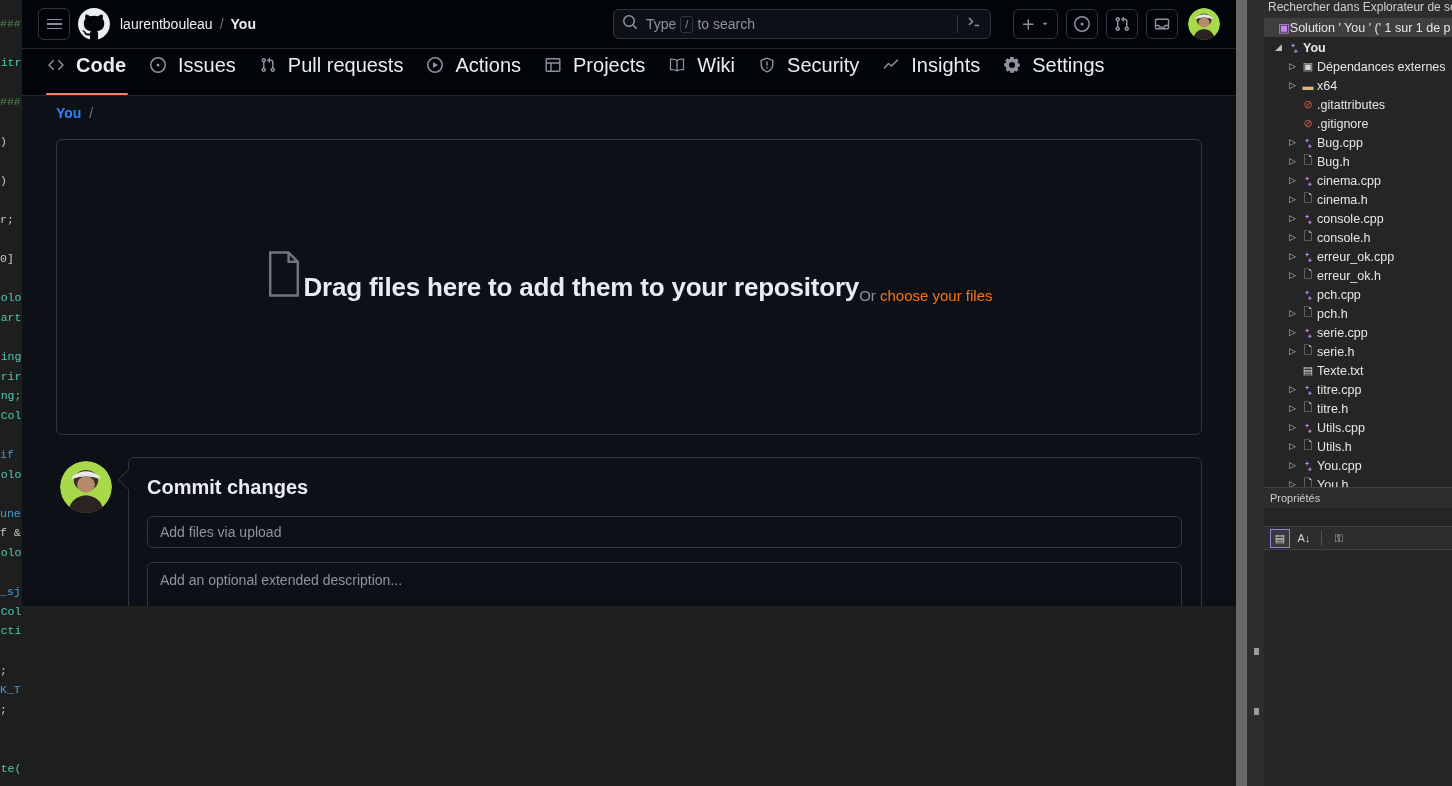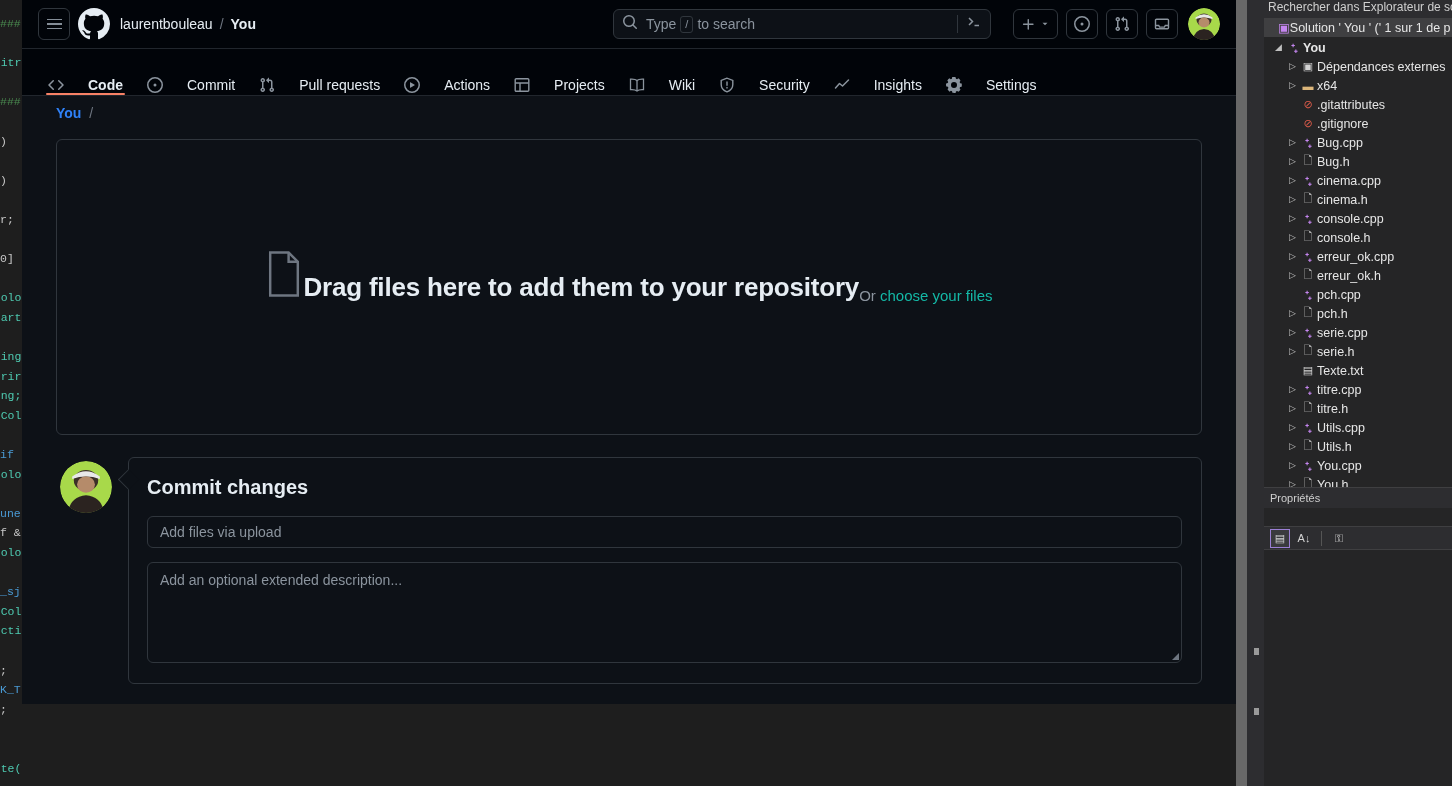--- a/index.html
+++ b/index.html
@@ -87,21 +87,21 @@
   .vs-scroll-strip .bar {
     position: absolute; left: 0; top: 0; width: 11px; height: 786px;
     background: #686868;
   }
   .vs-scroll-strip .mk {
     position: absolute; left: 18px; width: 5px; height: 7px; background: #9a9a9a;
   }
 
   
   .gh {
-    position: absolute; left: 22px; top: 0; width: 1214px; height: 704px;
+    position: absolute; left: 22px; top: 0; width: 1214px; height: 606px;
     background: #0d1117; color: #e6edf3; overflow: hidden;
   }
 
   .gh-header {
     height: 49px; background: #010409; border-bottom: 1px solid #21262d;
     display: flex; align-items: center; padding: 0 16px; gap: 8px;
   }
   .hamburger {
     width: 32px; height: 32px; border: 1px solid #30363d; border-radius: 6px;
     display: flex; flex-direction: column; align-items: center;
@@ -136,22 +136,22 @@
     width: 32px; height: 32px; border-radius: 50%; overflow: hidden;
     flex: 0 0 auto; margin-left: 2px;
   }
 
   
   .gh-nav {
     height: 47px; background: #010409; border-bottom: 1px solid #21262d;
     display: flex; align-items: flex-end; padding: 0 16px; gap: 4px;
   }
   .tab {
-    display: flex; align-items: center; gap: 24px; padding: 0 10px 0;
-    font-size: 14px; color: #e6edf3; position: relative; line-height: 20px;
+    display: flex; align-items: center; gap: 12px; padding: 0 10px 20px;
+    font-size: 20px; color: #e6edf3; position: relative; line-height: 20px;
   }
   .tab .t-ico { color: #8b949e; display: flex; align-items: center; }
   .tab.active { font-weight: bold; }
   .tab.active::after {
     content: ""; position: absolute; left: 8px; right: 8px; bottom: 0;
     height: 2px; background: #f78166; border-radius: 2px;
   }
 
   
   .gh-body { padding: 9px 34px 0; }
@@ -160,21 +160,21 @@
   .path-crumb .p-sep { color: #6e7681; margin-left: 4px; }
 
   .dropzone {
     height: 296px; border: 1px solid #30363d; border-radius: 6px;
     display: flex; flex-direction: row; align-items: center;
     justify-content: center; gap: 0; background: #0d1117;
   }
   .dz-icon { color: #6e7681; margin-bottom: 22px; }
   .dz-title { font-size: 26px; font-weight: bold; color: #e6edf3; letter-spacing: -0.2px; }
   .dz-sub { font-size: 15px; color: #8b949e; margin-top: 16px; }
-  .dz-sub a { color: #14b8a6; text-decoration: none; }
+  .dz-sub a { color: #f97316; text-decoration: none; }
 
   
   .commit-wrap { position: relative; margin-top: 22px; padding-left: 72px; }
   .commit-avatar {
     position: absolute; left: 4px; top: 4px;
     width: 52px; height: 52px; border-radius: 50%; overflow: hidden;
   }
   .commit-box {
     border: 1px solid #30363d; border-radius: 6px; background: #0d1117;
     padding: 18px 18px 20px; position: relative;
@@ -467,21 +467,21 @@
           </span>
           <span>Code</span>
         </div>
         <div class="tab">
           <span class="t-ico">
             <svg width="16" height="16" viewBox="0 0 16 16" fill="currentColor">
               <path d="M8 9.5a1.5 1.5 0 1 0 0-3 1.5 1.5 0 0 0 0 3Z"></path>
               <path d="M8 0a8 8 0 1 1 0 16A8 8 0 0 1 8 0ZM1.5 8a6.5 6.5 0 1 0 13 0 6.5 6.5 0 0 0-13 0Z"></path>
             </svg>
           </span>
-          <span>Commit</span>
+          <span>Issues</span>
         </div>
         <div class="tab">
           <span class="t-ico">
             <svg width="16" height="16" viewBox="0 0 16 16" fill="currentColor">
               <path d="M1.5 3.25a2.25 2.25 0 1 1 3 2.122v5.256a2.251 2.251 0 1 1-1.5 0V5.372A2.25 2.25 0 0 1 1.5 3.25Zm5.677-.177L9.573.677A.25.25 0 0 1 10 .854V2.5h1A2.5 2.5 0 0 1 13.5 5v5.628a2.251 2.251 0 1 1-1.5 0V5a1 1 0 0 0-1-1h-1v1.646a.25.25 0 0 1-.427.177L7.177 3.427a.25.25 0 0 1 0-.354ZM3.75 2.5a.75.75 0 1 0 0 1.5.75.75 0 0 0 0-1.5Zm0 9.5a.75.75 0 1 0 0 1.5.75.75 0 0 0 0-1.5Zm8.25.75a.75.75 0 1 0 1.5 0 .75.75 0 0 0-1.5 0Z"></path>
             </svg>
           </span>
           <span>Pull requests</span>
         </div>
         <div class="tab">

